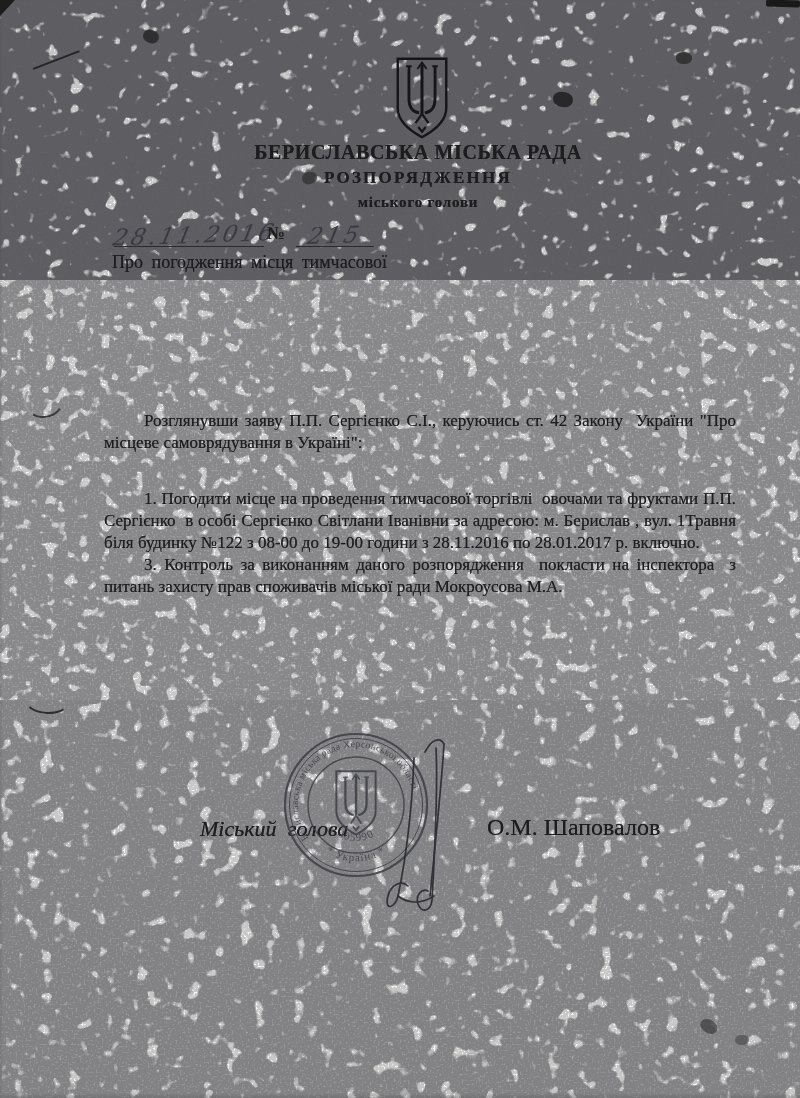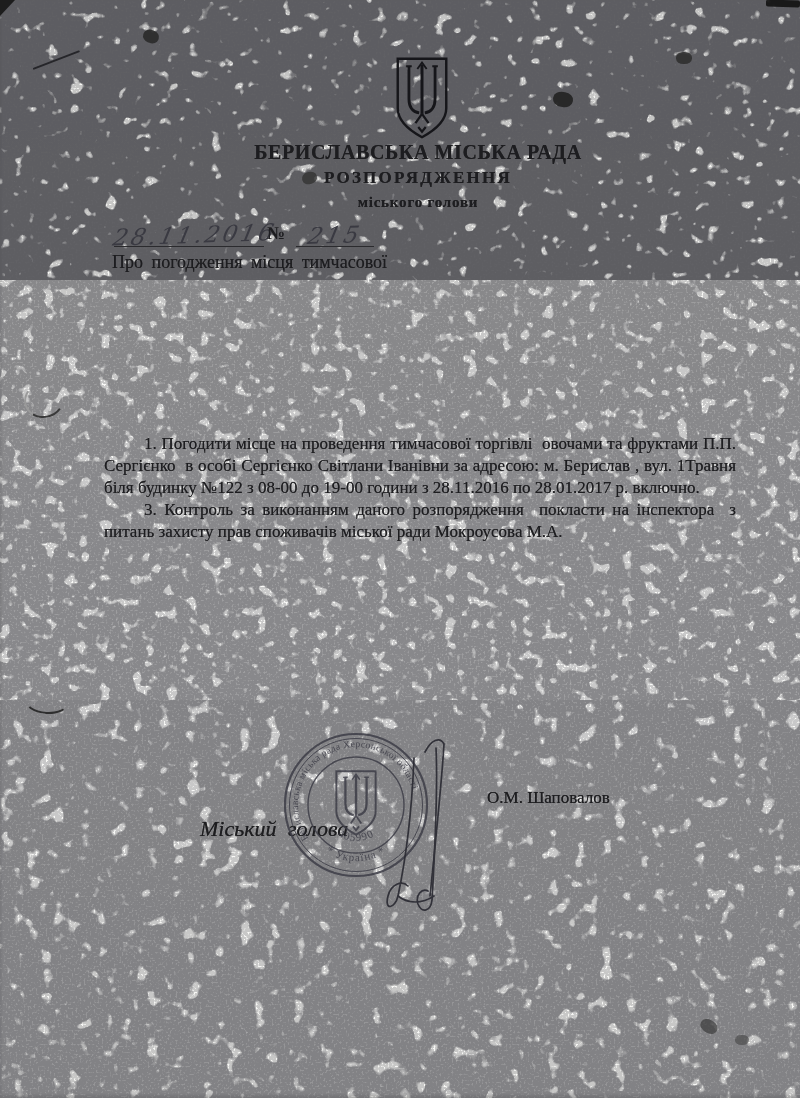--- a/index.html
+++ b/index.html
@@ -26,25 +26,25 @@
       display:block;text-align:center;margin-top:2px;}
   .no-label{position:absolute;left:267px;top:223px;font-size:18px;font-weight:bold;}
   
   .subject{position:absolute;left:112px;top:249px;width:340px;font-size:18px;line-height:26px;
            text-shadow:0 0 .5px rgba(25,25,25,.7);}
   .subject .l1{word-spacing:4px;}
   
   .bodytext{position:absolute;left:104px;top:410px;width:632px;font-size:17px;line-height:22px;
             text-shadow:0 0 .5px rgba(25,25,25,.65);}
   .para{margin:0;text-indent:40px;text-align:justify;white-space:pre-wrap;}
-  .para.gap{margin-top:23px;}
+  .para.gap{margin-top:34px;}
   
   .sig-title{position:absolute;left:200px;top:816px;font-size:22px;word-spacing:6px;
              text-shadow:0 0 .6px rgba(25,25,25,.8);font-style:italic;}
-  .sig-name{position:absolute;left:487px;top:788px;font-size:17px;
+  .sig-name{position:absolute;left:487px;top:814px;font-size:24px;
             text-shadow:0 0 .6px rgba(25,25,25,.8);}
   
   .stamp{position:absolute;left:276px;top:725px;width:160px;height:160px;color:#3d3d47;opacity:.85;}
   .stamp text{font-family:"Liberation Serif",serif;fill:currentColor;}
   .autograph{position:absolute;left:378px;top:728px;width:90px;height:190px;}
   
   .corner-tl{position:absolute;left:0;top:0;width:15px;height:16px;background:#161616;
              clip-path:polygon(0 0,100% 0,0 100%);opacity:.9;}
   .corner-tr{position:absolute;left:766px;top:0;width:34px;height:7px;background:#121212;
              transform:rotate(2deg);border-radius:2px;opacity:.9;}
@@ -121,20 +121,21 @@
   <div class="no-label">№</div>
   <div class="u-line u-num">
     <span class="hw">215</span>
   </div>
 
   <div class="subject">
     <div class="l1">Про  погодження  місця  тимчасової</div>
   </div>
 
   <div class="bodytext">
+    <p class="para">Розглянувши заяву П.П. Сергієнко С.І., керуючись ст. 42 Закону  України "Про місцеве самоврядування в Україні":</p>
     <p class="para gap">1. Погодити місце на проведення тимчасової торгівлі  овочами та фруктами П.П. Сергієнко  в особі Сергієнко Світлани Іванівни за адресою: м. Берислав , вул. 1Травня біля будинку №122 з 08-00 до 19-00 години з 28.11.2016 по 28.01.2017 р. включно.</p>
     <p class="para">3. Контроль за виконанням даного розпорядження  покласти на інспектора  з питань захисту прав споживачів міської ради Мокроусова М.А.</p>
   </div>
 
   <div class="sig-title">Міський  голова</div>
   <div class="sig-name">О.М. Шаповалов</div>
 
   <svg class="stamp" viewBox="0 0 160 160">
     <defs>
       <path id="arc-ring" d="M32.5,113.3 A58,58 0 1 1 127.5,113.3" fill="none"></path>

